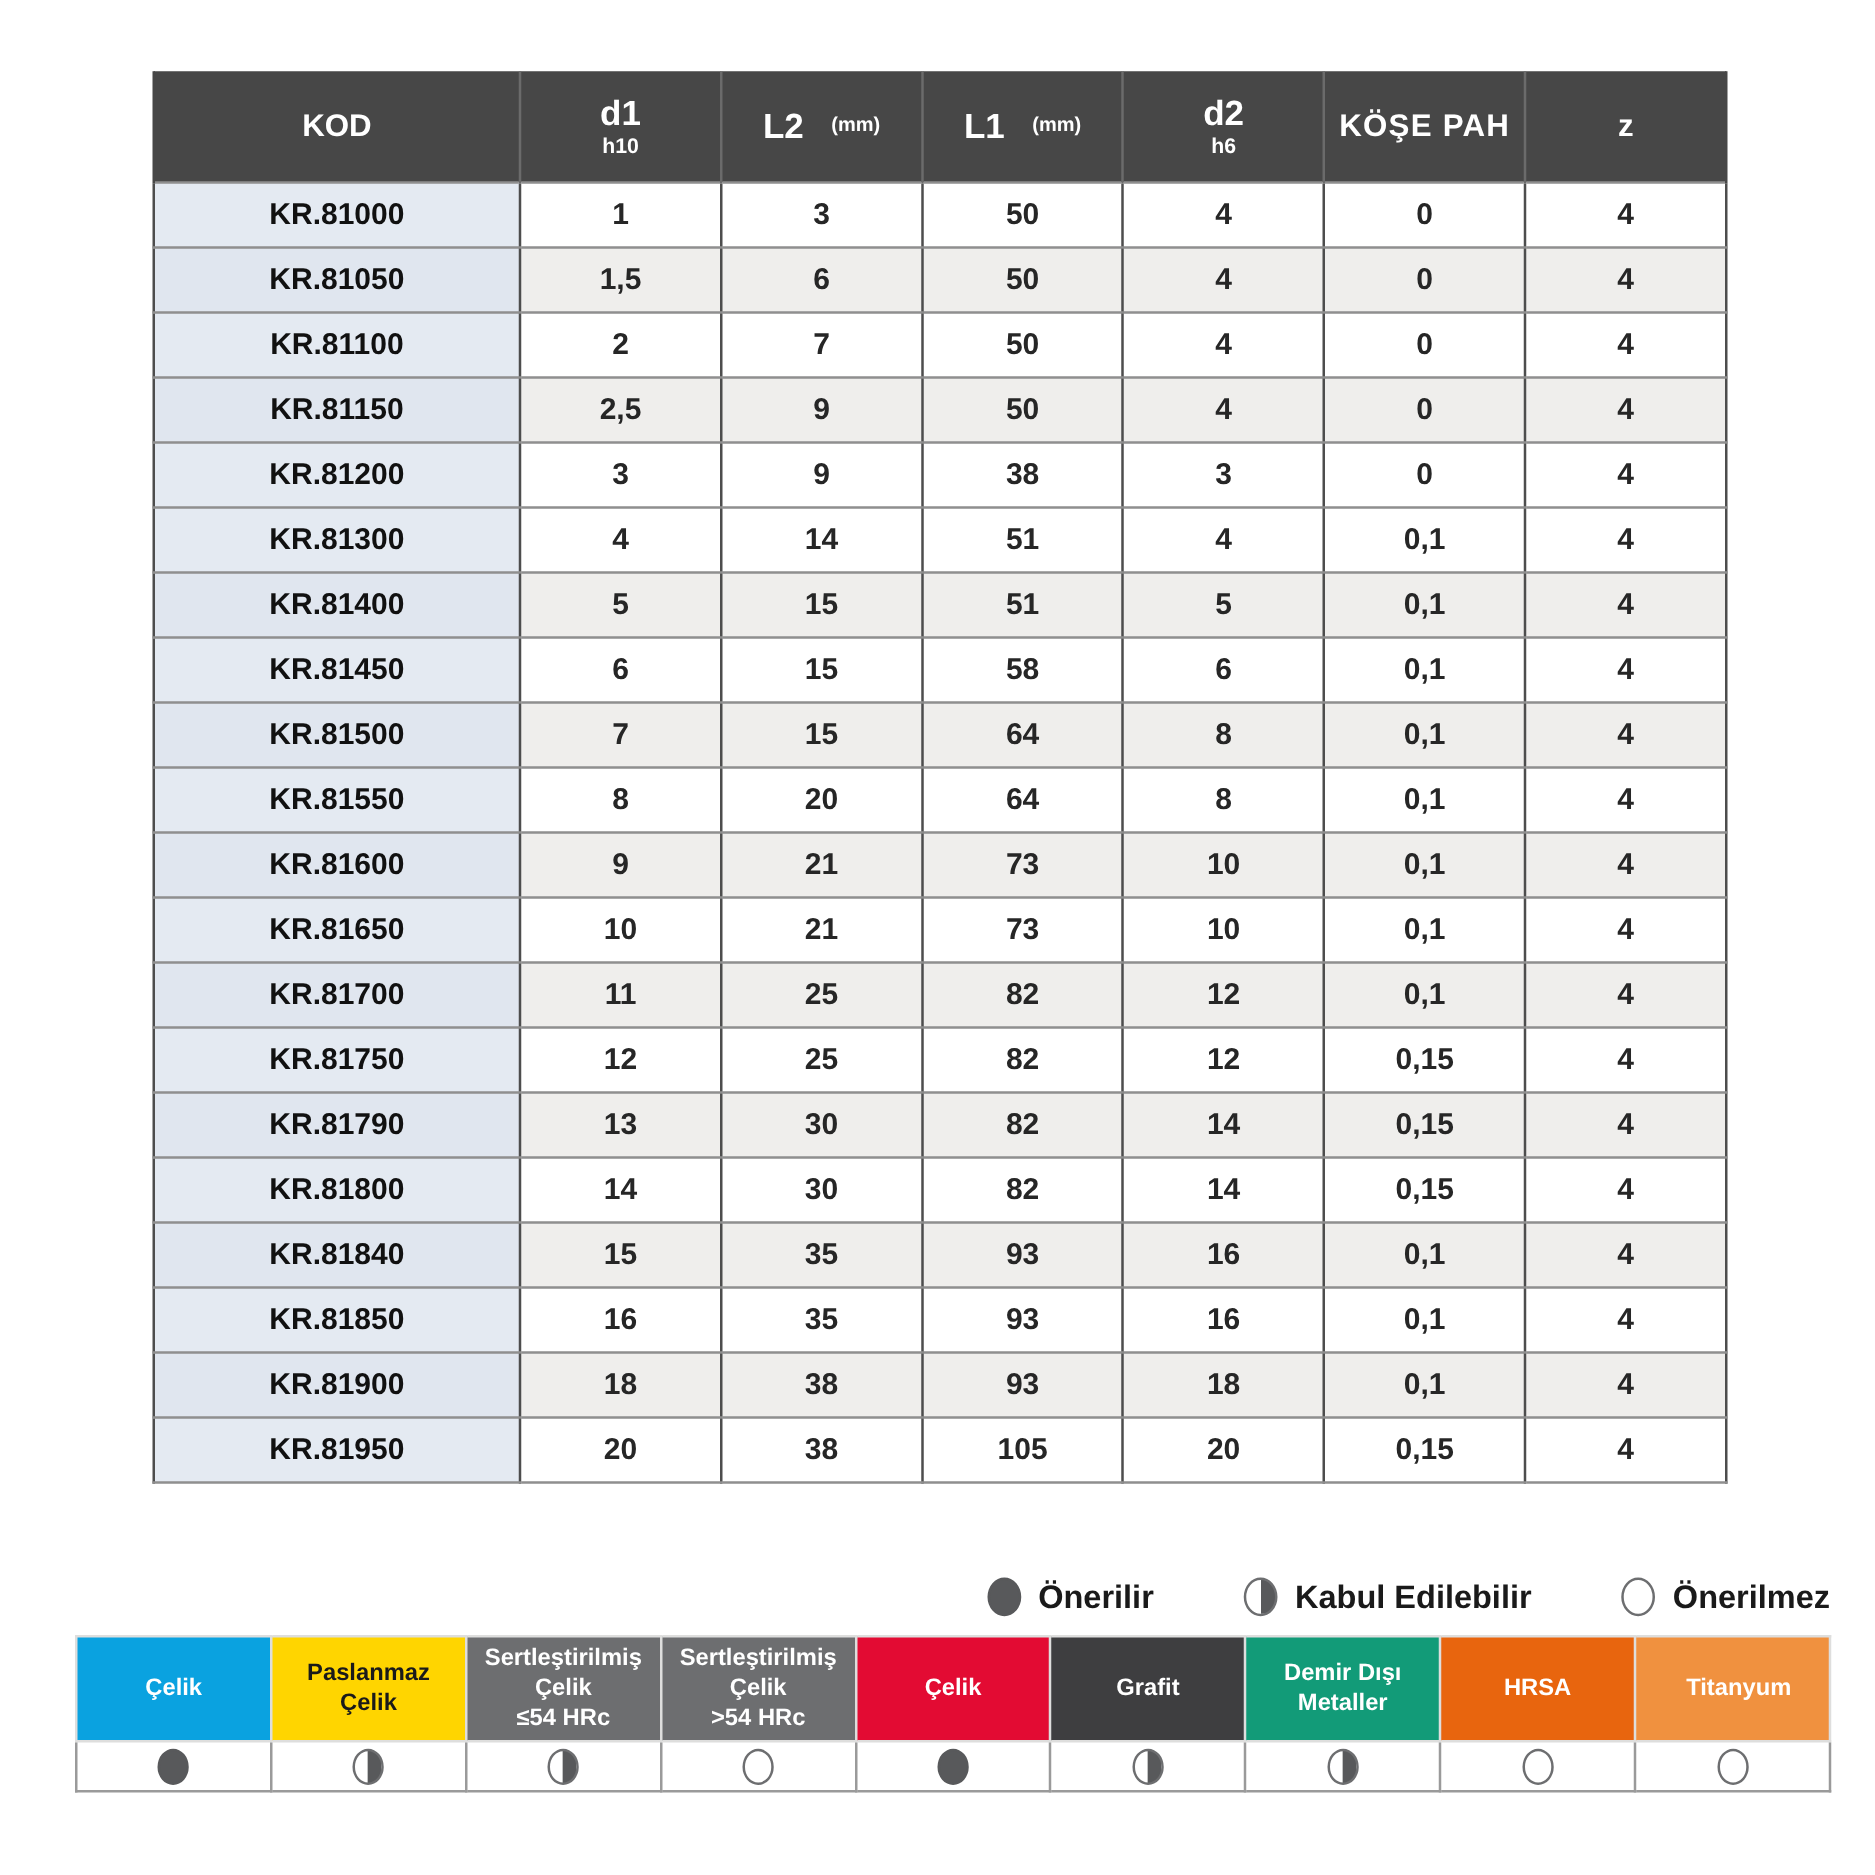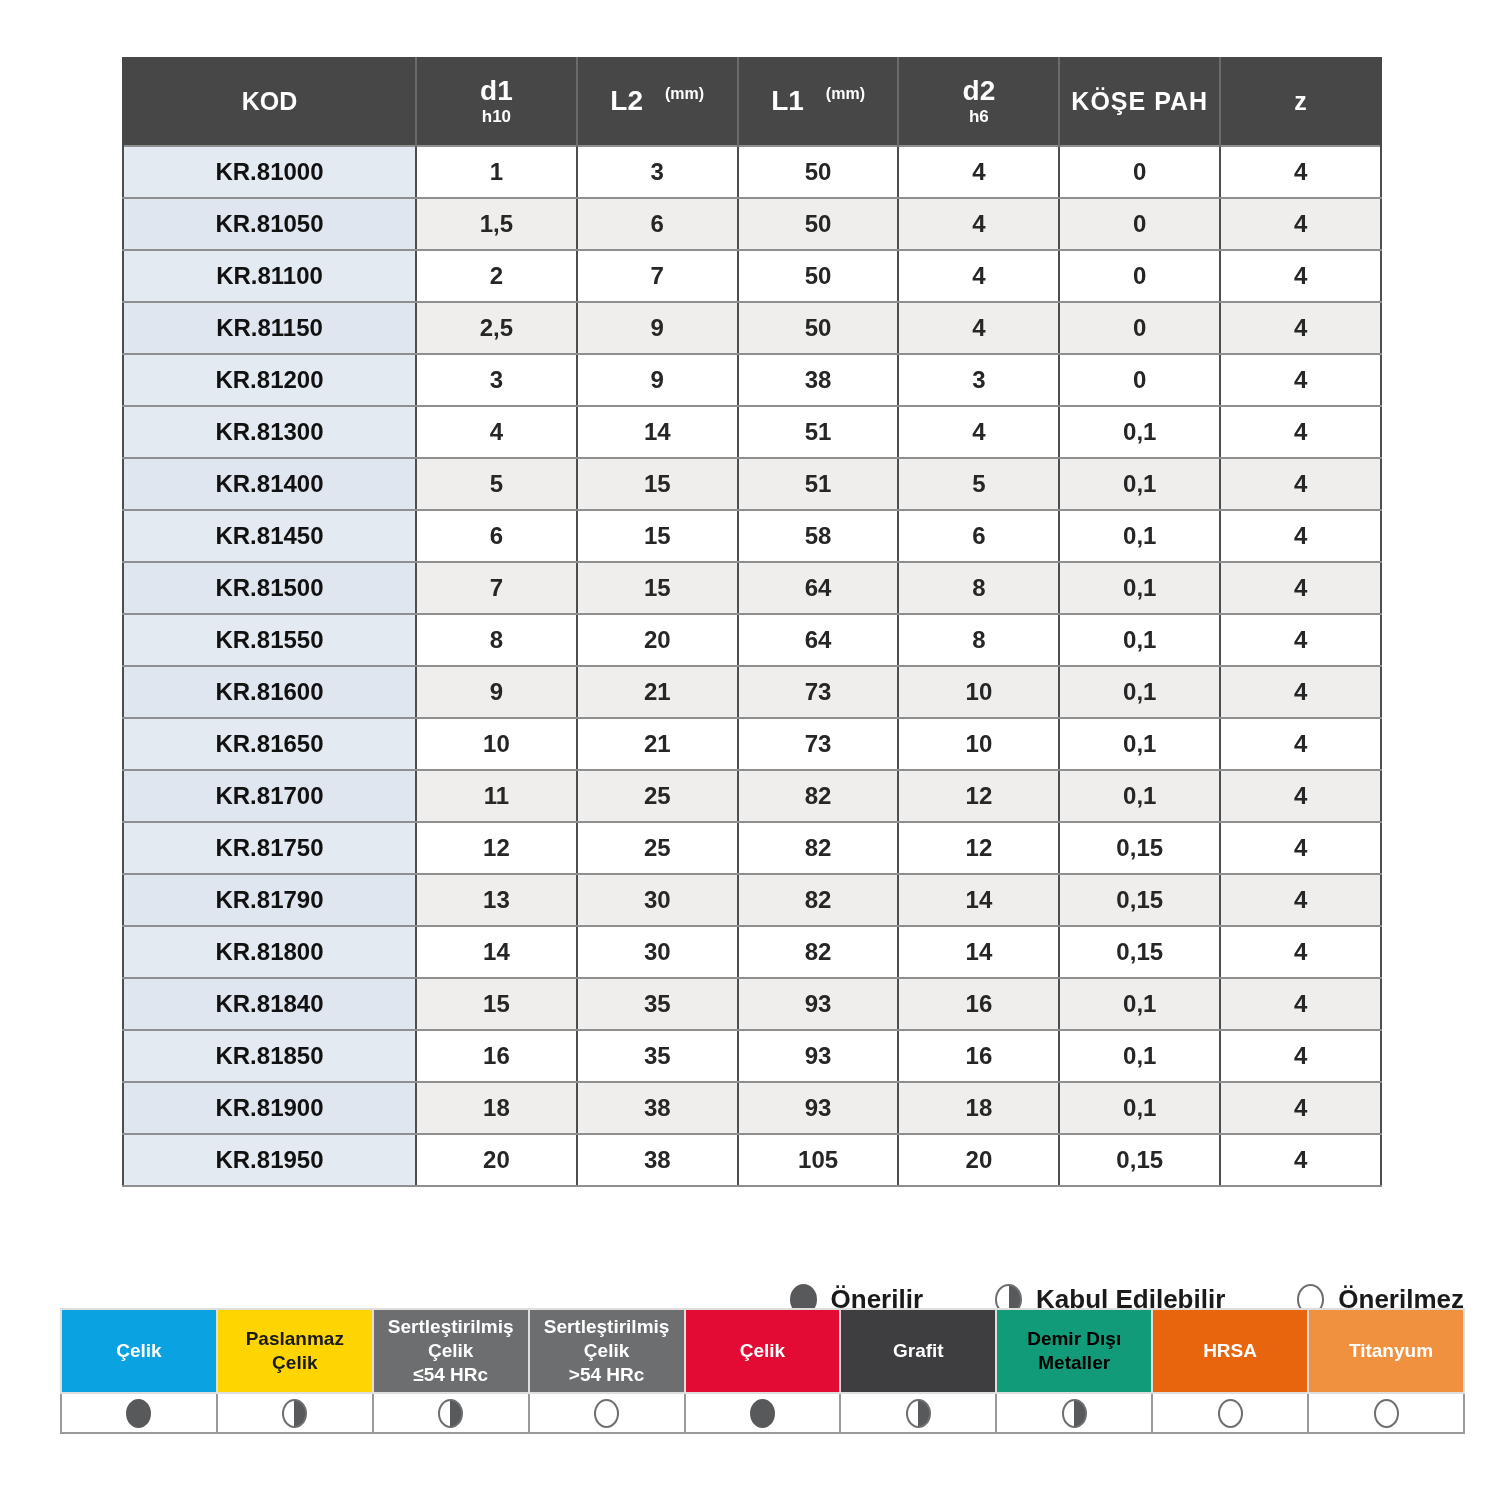--- a/index.html
+++ b/index.html
@@ -15,39 +15,39 @@
   }
   .spec-table col.c-kod{width:293px;}
   .spec-table th{
     background:#474747;color:#ffffff;height:88px;
     border-left:2px solid #6b6b6b;border-right:2px solid #6b6b6b;
     font-weight:bold;text-align:center;vertical-align:middle;padding:0;
   }
   .spec-table th:first-child{border-left:2px solid #474747;}
   .spec-table th:last-child{border-right:2px solid #474747;}
   .hv{display:flex;flex-direction:column;justify-content:center;line-height:1.05;}
-  .hh{display:flex;flex-direction:row;align-items:flex-start;justify-content:center;gap:22px;}
+  .hh{display:flex;flex-direction:row;align-items:center;justify-content:center;gap:22px;}
   .h-main{font-size:28px;letter-spacing:0px;}
   .h-main.kod{font-size:25px;}
   .h-main.single{font-size:25px;letter-spacing:1px;}
   .h-sub{font-size:17px;margin-top:3px;}
   .h-unit{font-size:16px;}
   .spec-table td{
     height:50px;padding:0;text-align:center;vertical-align:middle;
     font-weight:bold;font-size:24px;color:#262626;background:#ffffff;
     border-left:2px solid #4d4d4d;border-right:2px solid #4d4d4d;
     border-top:2px solid #8f8f8f;border-bottom:2px solid #8f8f8f;
   }
   .spec-table tr.alt td{background:#efeeec;}
   .spec-table td.kod{background:#e4eaf2;color:#111111;}
   .spec-table tr.alt td.kod{background:#e0e6ef;}
   
   .legend{
     position:absolute;top:1262px;right:36px;
-    display:flex;align-items:center;gap:72px;margin-top:22px;
+    display:flex;align-items:center;gap:72px;
   }
   .legend-item{display:flex;align-items:center;gap:14px;}
   .legend-item .label{font-size:26px;font-weight:bold;color:#1a1a1a;}
   
   .sym{display:inline-block;width:27px;height:31px;border-radius:50%;box-sizing:border-box;}
   .sym.filled{background:#58595b;border:2px solid #58595b;}
   .sym.half{background:linear-gradient(90deg,#ffffff 50%,#58595b 50%);border:2px solid #6d6e70;}
   .sym.empty{background:#ffffff;border:2px solid #6d6e70;}
   
   .materials{
@@ -327,21 +327,21 @@
         <th style="background: rgb(255, 213, 0); color: rgb(26, 26, 26);">Paslanmaz
 Çelik</th>
         <th style="background: rgb(109, 110, 112); color: rgb(255, 255, 255);">Sertleştirilmiş
 Çelik
 ≤54 HRc</th>
         <th style="background: rgb(109, 110, 112); color: rgb(255, 255, 255);">Sertleştirilmiş
 Çelik
 &gt;54 HRc</th>
         <th style="background: rgb(227, 11, 51); color: rgb(255, 255, 255);">Çelik</th>
         <th style="background: rgb(62, 62, 64); color: rgb(255, 255, 255);">Grafit</th>
-        <th style="background: rgb(18, 155, 120); color: #000000;">Demir Dışı
+        <th style="background: rgb(18, 155, 120); color: #ffffff;">Demir Dışı
 Metaller</th>
         <th style="background: rgb(232, 101, 14); color: rgb(255, 255, 255);">HRSA</th>
         <th style="background: rgb(240, 145, 63); color: rgb(255, 255, 255); padding-left: 16px;">Titanyum</th>
       </tr>
   </thead>
   <tbody>
     <tr>
         <td><span class="sym filled"></span></td>
         <td><span class="sym half"></span></td>
         <td><span class="sym half"></span></td>

